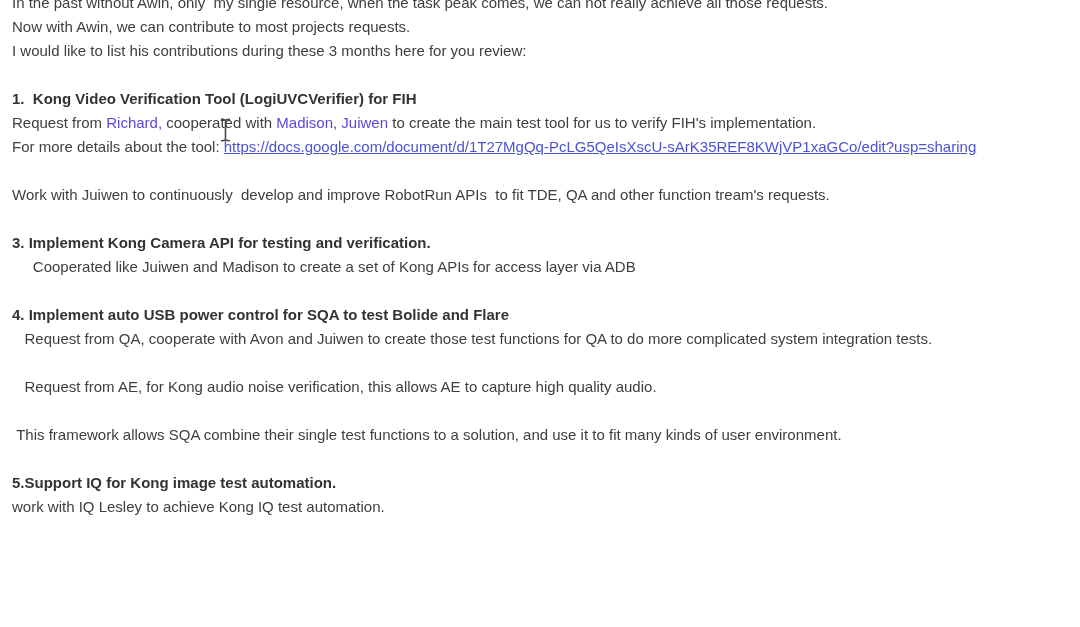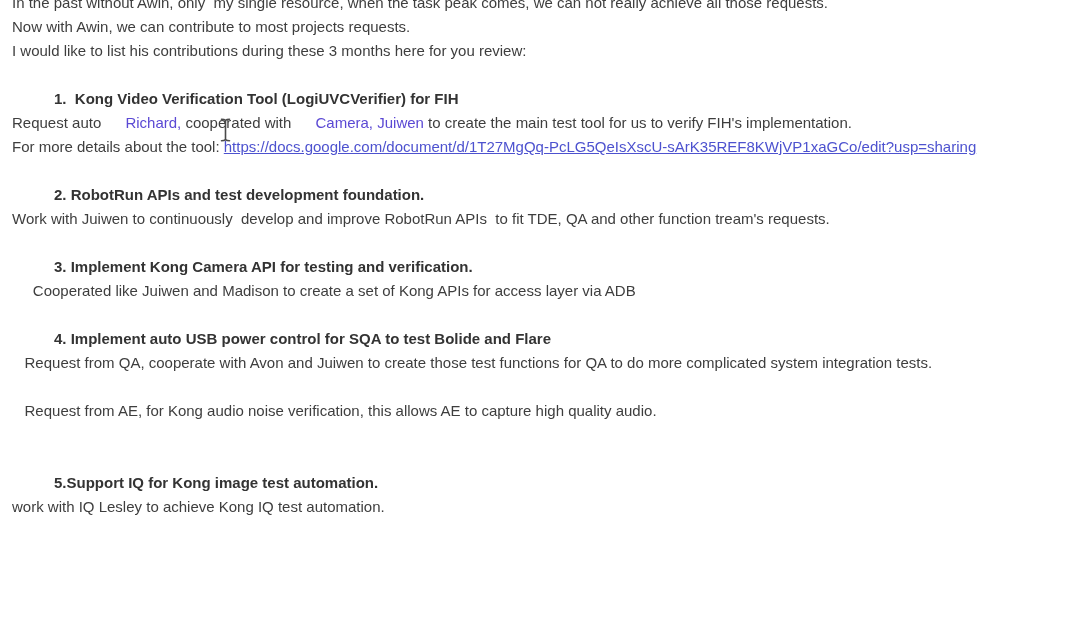--- a/index.html
+++ b/index.html
@@ -20,60 +20,58 @@
   .doc p {
     margin: 0;
     font-size: 15px;
     line-height: 24px;
     white-space: pre-wrap;
     color: var(--body-text, #3e3e3e);
   }
   .doc p.heading {
     font-weight: 700;
     color: var(--heading-text, #333333);
-    margin-left: 42px;
   }
   .spacer { height: 24px; }
   .mention {
     color: var(--mention, #5b49d4);
     cursor: pointer;
-    margin-left: 20px;
   }
   .link {
     color: var(--link, #4d52cf);
     cursor: pointer;
   }
   .cursor-ibeam {
     position: absolute;
     pointer-events: none;
   }
 </style>
 </head>
 <body style="background: rgb(255, 255, 255);">
 
 <div class="doc">
     <p><span>In the past without Awin, only  my single resource, when the task peak comes, we can not really achieve all those requests.</span></p>
     <p><span>Now with Awin, we can contribute to most projects requests.</span></p>
     <p><span>I would like to list his contributions during these 3 months here for you review:</span></p>
     <div class="spacer"></div>
     <p class="heading">1.  Kong Video Verification Tool (LogiUVCVerifier) for FIH</p>
-    <p><span>Request auto </span><span class="mention">Richard,</span><span> cooperated with </span><span class="mention">Camera, Juiwen</span><span> to create the main test tool for us to verify FIH's implementation.</span></p>
+    <p><span>Request from </span><span class="mention">Richard,</span><span> cooperated with </span><span class="mention">Madison, Juiwen</span><span> to create the main test tool for us to verify FIH's implementation.</span></p>
     <p><span>For more details about the tool: </span><a class="link" href="#">https://docs.google.com/document/d/1T27MgQq-PcLG5QeIsXscU-sArK35REF8KWjVP1xaGCo/edit?usp=sharing</a></p>
     <div class="spacer"></div>
-    <p class="heading">2. RobotRun APIs and test development foundation.</p>
     <p><span>Work with Juiwen to continuously  develop and improve RobotRun APIs  to fit TDE, QA and other function tream's requests.</span></p>
     <div class="spacer"></div>
     <p class="heading">3. Implement Kong Camera API for testing and verification.</p>
     <p><span>     Cooperated like Juiwen and Madison to create a set of Kong APIs for access layer via ADB</span></p>
     <div class="spacer"></div>
     <p class="heading">4. Implement auto USB power control for SQA to test Bolide and Flare</p>
     <p><span>   Request from QA, cooperate with Avon and Juiwen to create those test functions for QA to do more complicated system integration tests.</span></p>
     <div class="spacer"></div>
     <p><span>   Request from AE, for Kong audio noise verification, this allows AE to capture high quality audio.</span></p>
     <div class="spacer"></div>
+    <p><span> This framework allows SQA combine their single test functions to a solution, and use it to fit many kinds of user environment.</span></p>
     <div class="spacer"></div>
     <p class="heading">5.Support IQ for Kong image test automation.</p>
     <p><span>work with IQ Lesley to achieve Kong IQ test automation.</span></p>
   </div>
 
 <div class="cursor-ibeam" style="left: 219px; top: 118px;">
   <span>
     <svg width="13" height="24" viewBox="0 0 13 24">
       <path d="M2.5 1.2 C4.2 1.2 5.4 1.4 6.5 2.4 C7.6 1.4 8.8 1.2 10.5 1.2 M6.5 2.4 V21.6 M2.5 22.8 C4.2 22.8 5.4 22.6 6.5 21.6 C7.6 22.6 8.8 22.8 10.5 22.8" fill="none" stroke="#4a4a4a" stroke-width="1.6" stroke-linecap="round"></path>
     </svg>

